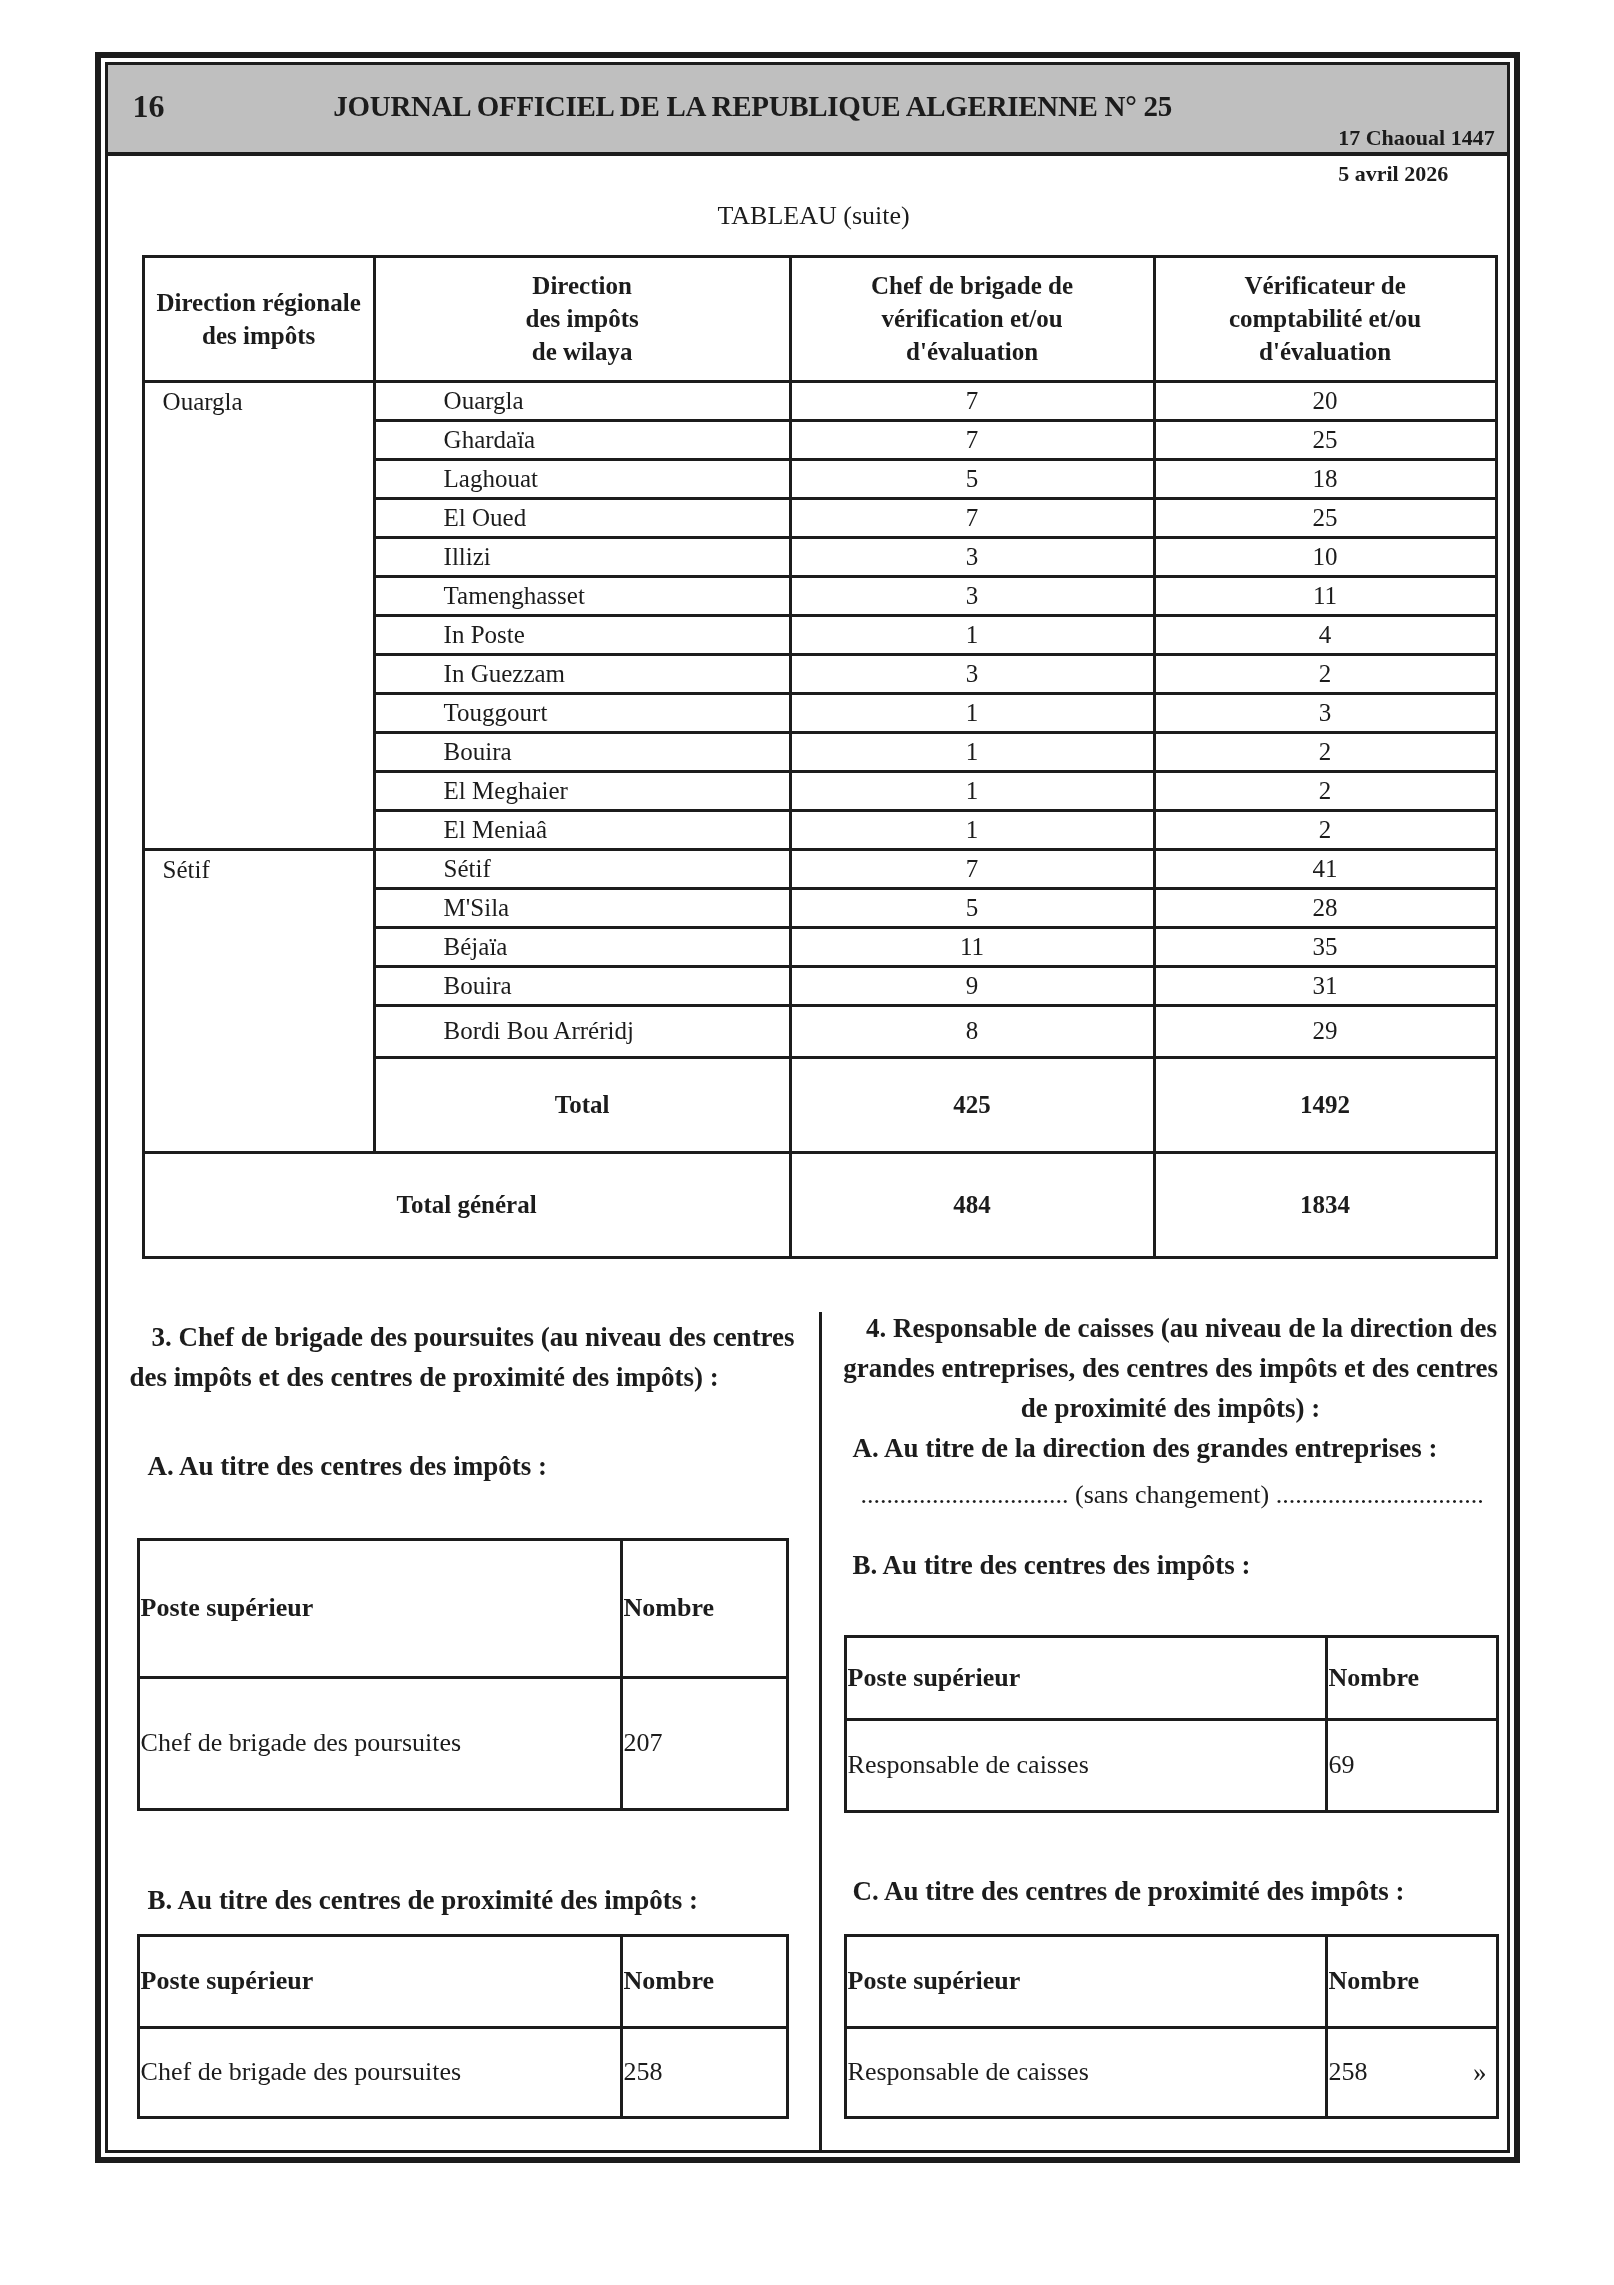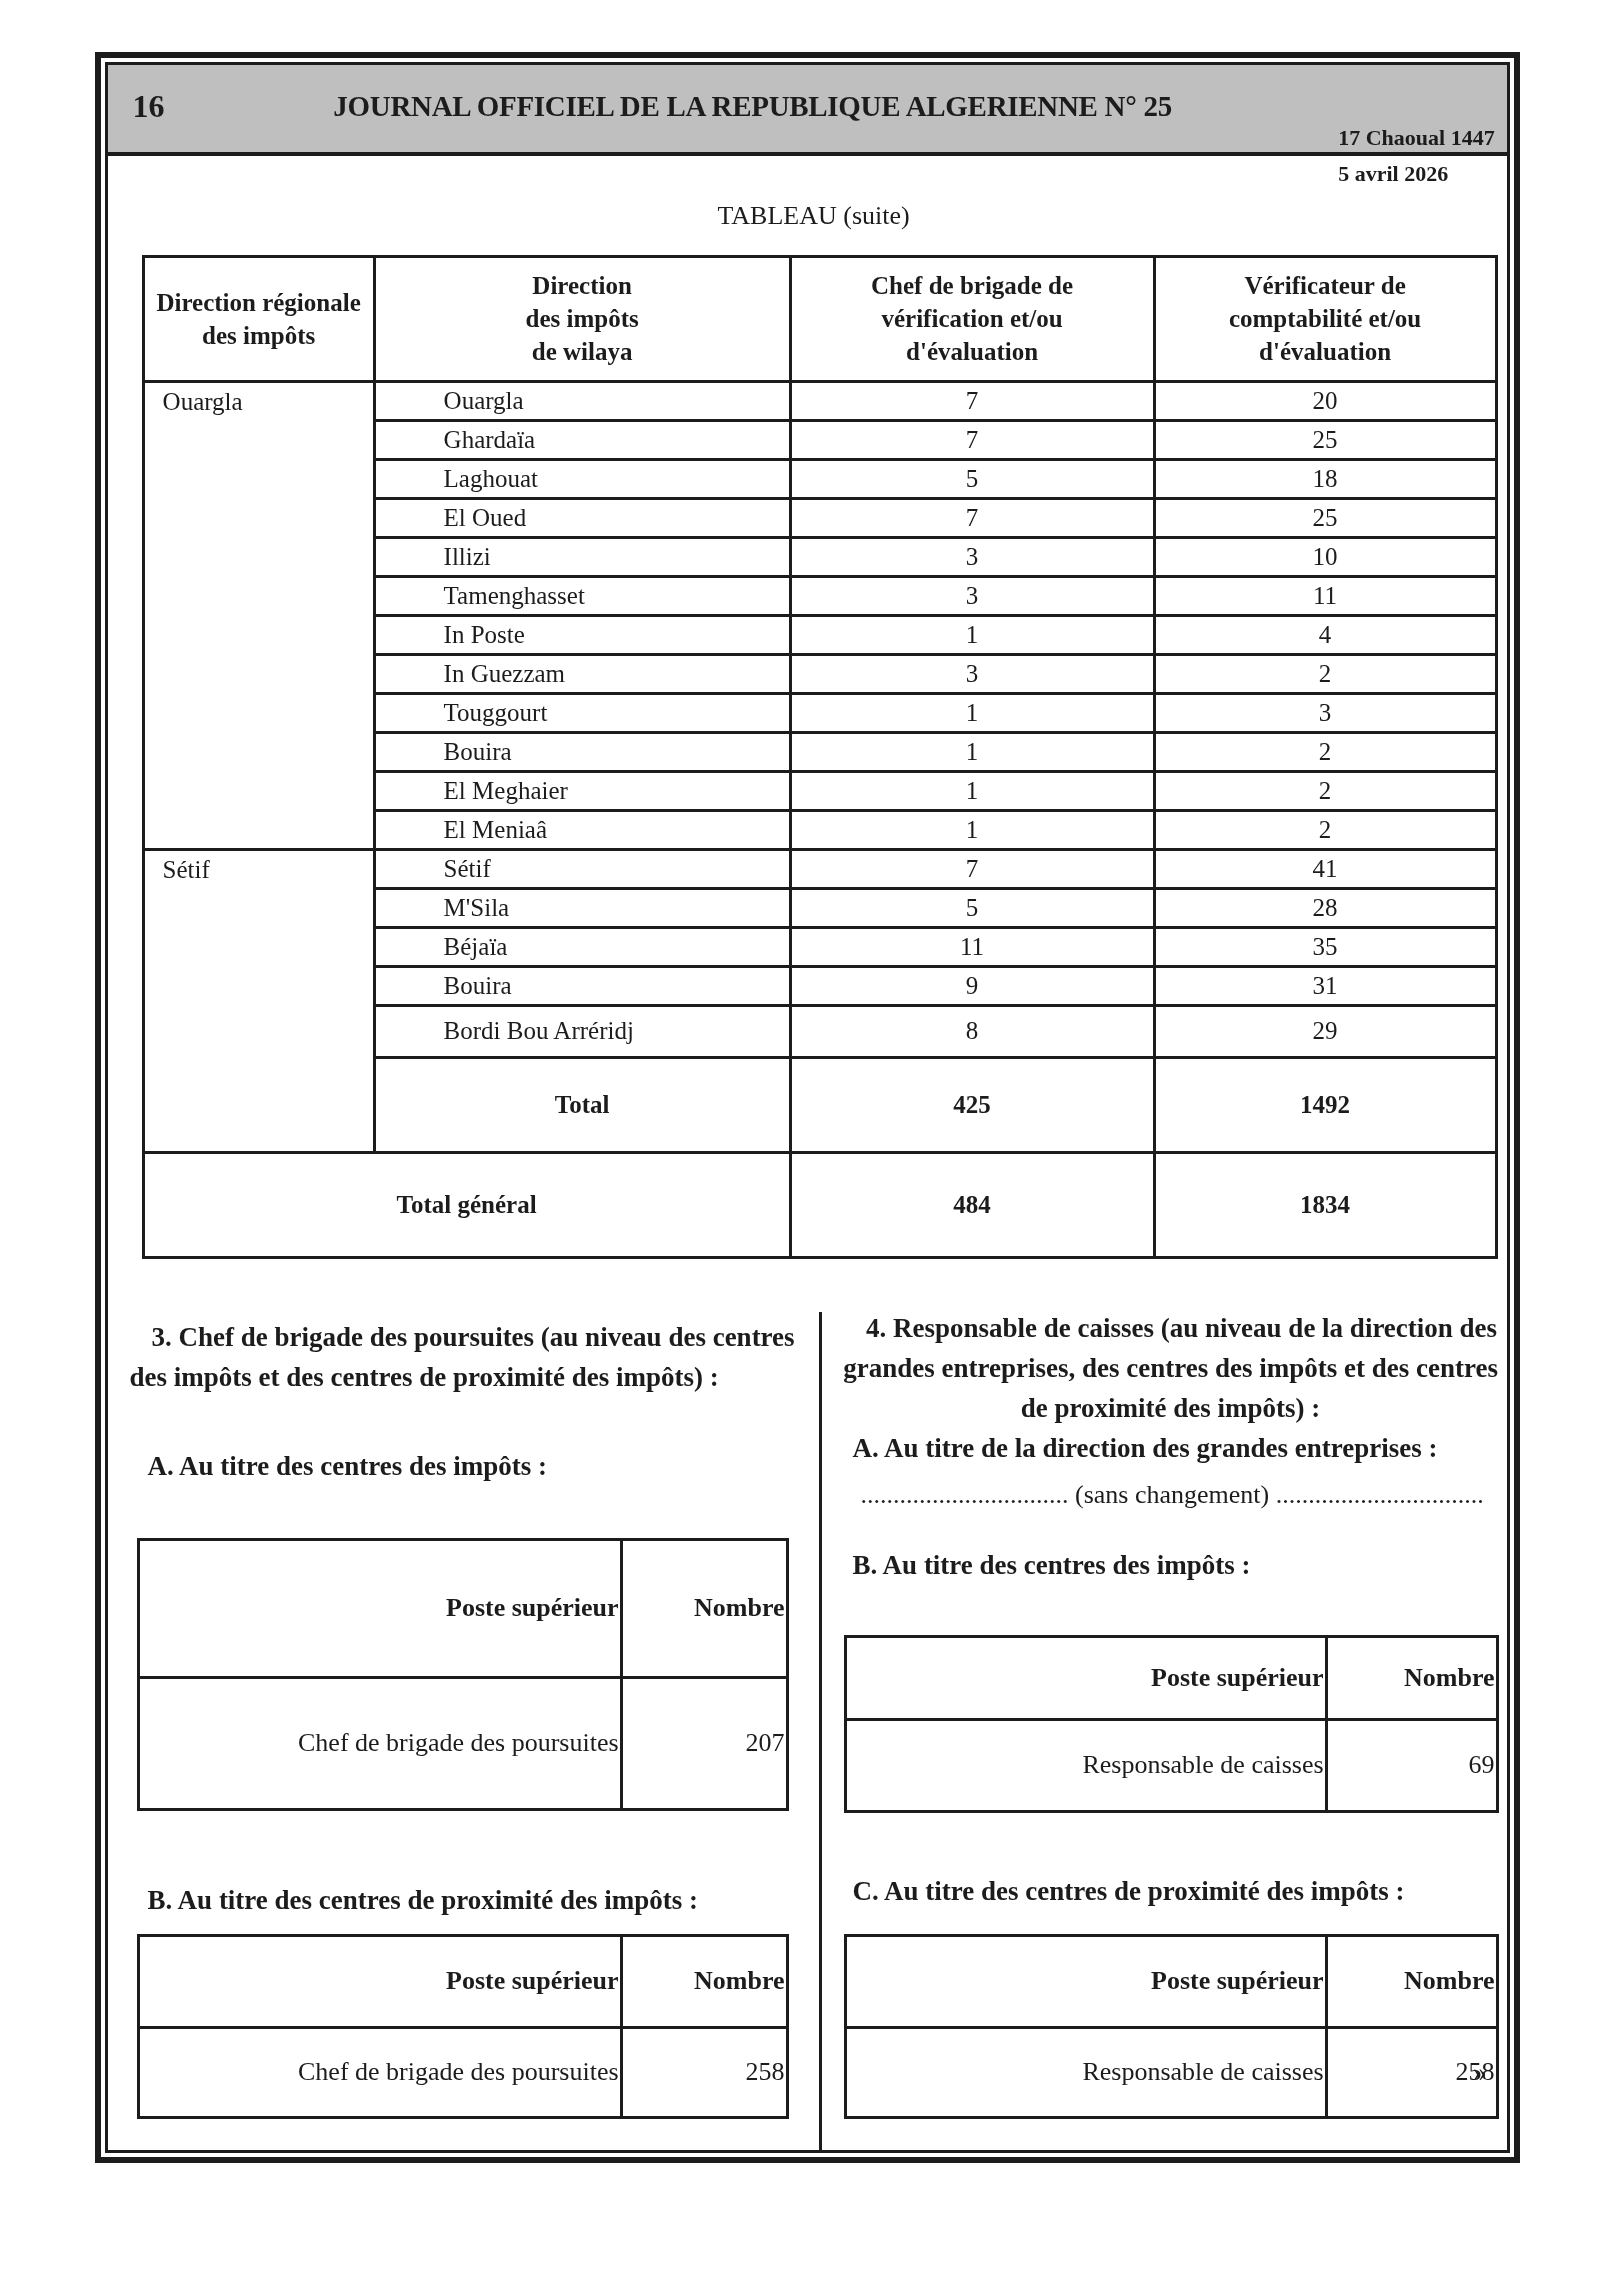--- a/index.html
+++ b/index.html
@@ -130,21 +130,21 @@
   }
   
   table.mini {
     position: absolute;
     border-collapse: collapse;
     table-layout: fixed;
   }
   table.mini th, table.mini td {
     border: 3.6px solid #1c1c1c;
     font-size: 26px;
-    text-align: right;
+    text-align: left;
     vertical-align: middle;
     box-sizing: border-box;
   }
   table.mini th { font-weight: bold; }
   .tbl-3a { left: 29px; top: 1473px; width: 650px; }
   .tbl-3a th { height: 138px; }
   .tbl-3a td { height: 132px; }
   .tbl-3b { left: 29px; top: 1869px; width: 650px; }
   .tbl-3b th { height: 92px; }
   .tbl-3b td { height: 90px; }

